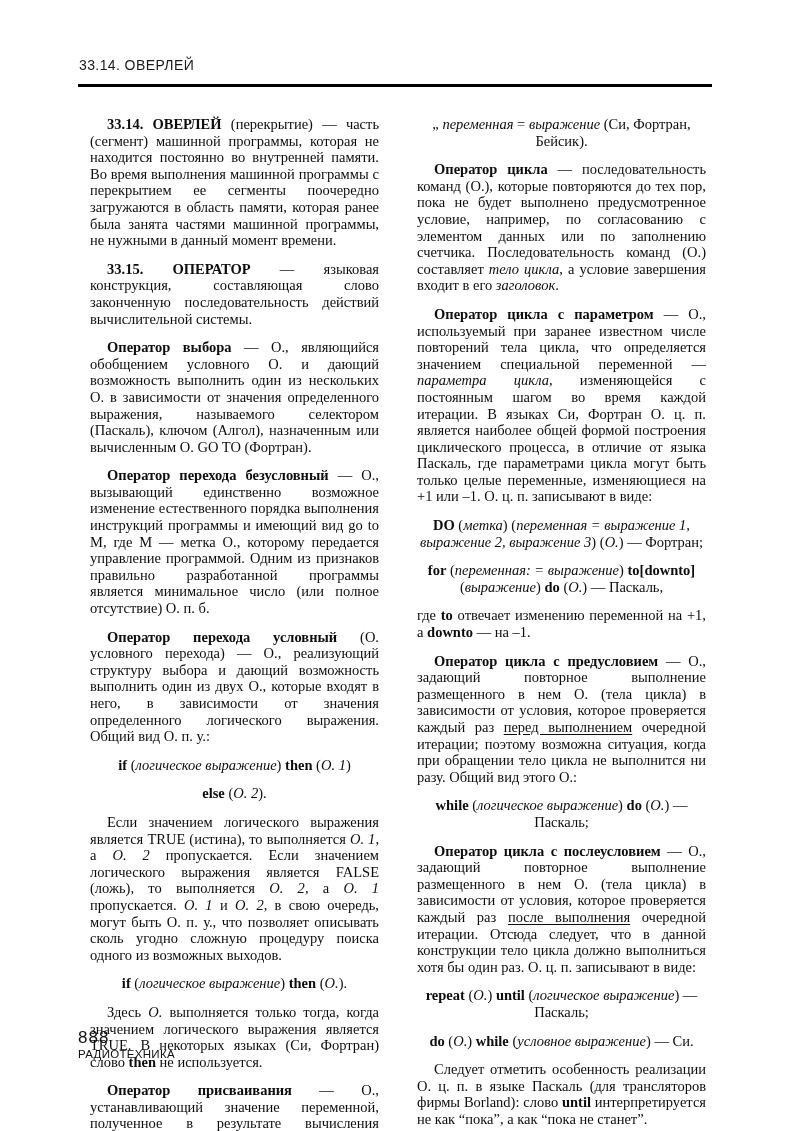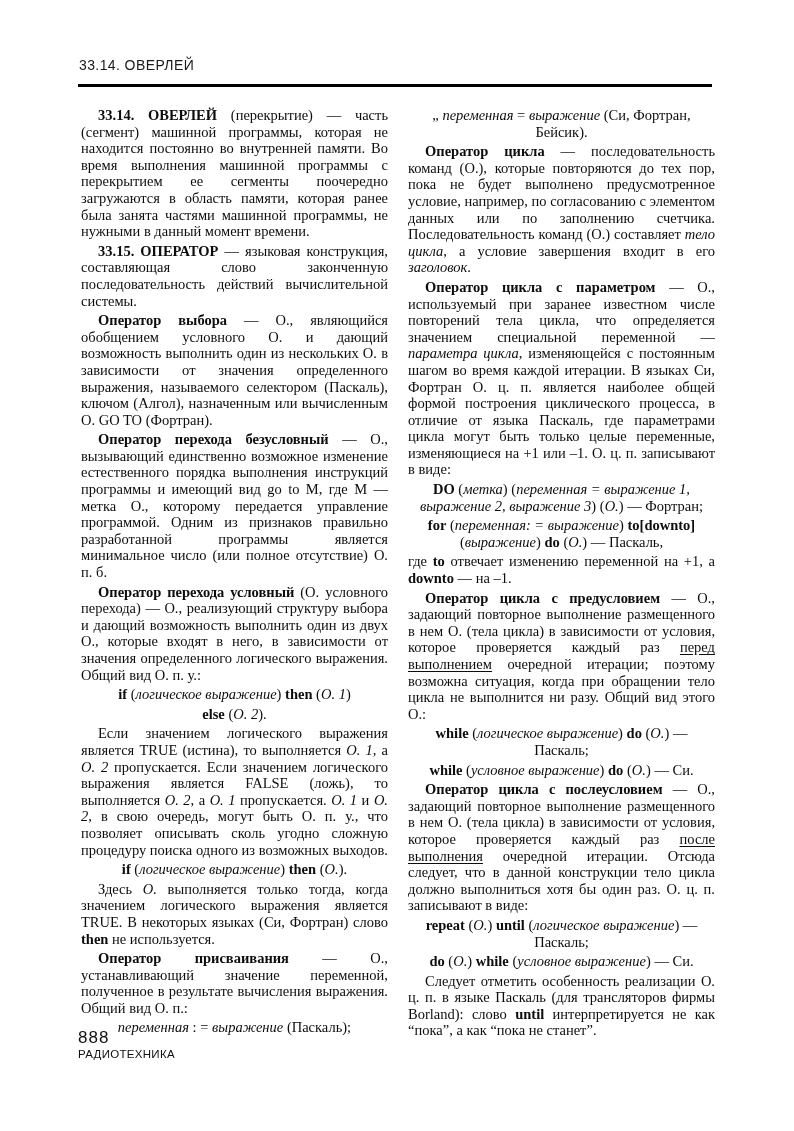--- a/index.html
+++ b/index.html
@@ -36,21 +36,21 @@
     width: 640px;
     display: flex;
     gap: 14px;
   }
   .col {
     width: 313px;
     font-size: 14.5px;
     line-height: 16.6px;
     color: #0d0d0d;
   }
-  .block { margin: 3px; }
+  .block { margin: 12px; }
   .para {
     text-align: justify;
     text-indent: 17px;
   }
   .para.no-indent { text-indent: 0; }
   .formula {
     text-align: center;
     text-indent: 0;
   }
   .seg-n { font-weight: normal; font-style: normal; }
@@ -104,21 +104,20 @@
       </div>
     <div class="col">
         <div class="block formula"><span class="seg-n">„ </span><span class="seg-i">переменная</span><span class="seg-n"> = </span><span class="seg-i">выражение</span><span class="seg-n"> (Си, Фортран, Бейсик).</span></div>
         <div class="block para"><span class="seg-b">Оператор цикла</span><span class="seg-n"> — последовательность команд (О.), которые повторяются до тех пор, пока не будет выполнено предусмотренное условие, например, по согласованию с элементом данных или по заполнению счетчика. Последовательность команд (О.) составляет </span><span class="seg-i">тело цикла</span><span class="seg-n">, а условие завершения входит в его </span><span class="seg-i">заголовок</span><span class="seg-n">.</span></div>
         <div class="block para"><span class="seg-b">Оператор цикла с параметром</span><span class="seg-n"> — О., используемый при заранее известном числе повторений тела цикла, что определяется значением специальной переменной — </span><span class="seg-i">параметра цикла</span><span class="seg-n">, изменяющейся с постоянным шагом во время каждой итерации. В языках Си, Фортран О. ц. п. является наиболее общей формой построения циклического процесса, в отличие от языка Паскаль, где параметрами цикла могут быть только целые переменные, изменяющиеся на +1 или –1. О. ц. п. записывают в виде:</span></div>
         <div class="block formula"><span class="seg-b">DO</span><span class="seg-n"> (</span><span class="seg-i">метка</span><span class="seg-n">) (</span><span class="seg-i">переменная = выражение 1, выражение 2, выражение 3</span><span class="seg-n">) (</span><span class="seg-i">О.</span><span class="seg-n">) — Фортран;</span></div>
         <div class="block formula"><span class="seg-b">for</span><span class="seg-n"> (</span><span class="seg-i">переменная: = выражение</span><span class="seg-n">) </span><span class="seg-b">to[downto]</span><span class="seg-n"> (</span><span class="seg-i">выражение</span><span class="seg-n">) </span><span class="seg-b">do</span><span class="seg-n"> (</span><span class="seg-i">О.</span><span class="seg-n">) — Паскаль,</span></div>
         <div class="block para no-indent"><span class="seg-n">где </span><span class="seg-b">to</span><span class="seg-n"> отвечает изменению переменной на +1, а </span><span class="seg-b">downto</span><span class="seg-n"> — на –1.</span></div>
         <div class="block para"><span class="seg-b">Оператор цикла с предусловием</span><span class="seg-n"> — О., задающий повторное выполнение размещенного в нем О. (тела цикла) в зависимости от условия, которое проверяется каждый раз </span><span class="seg-u">перед выполнением</span><span class="seg-n"> очередной итерации; поэтому возможна ситуация, когда при обращении тело цикла не выполнится ни разу. Общий вид этого О.:</span></div>
         <div class="block formula"><span class="seg-b">while</span><span class="seg-n"> (</span><span class="seg-i">логическое выражение</span><span class="seg-n">) </span><span class="seg-b">do</span><span class="seg-n"> (</span><span class="seg-i">О.</span><span class="seg-n">) — Паскаль;</span></div>
-        <div class="block formula"><span class="seg-b">while</span><span class="seg-n"> (</span><span class="seg-i">условное выражение</span><span class="seg-n">) </span><span class="seg-b">do</span><span class="seg-n"> (</span><span class="seg-i">О.</span><span class="seg-n">) — Си.</span></div>
         <div class="block para"><span class="seg-b">Оператор цикла с послеусловием</span><span class="seg-n"> — О., задающий повторное выполнение размещенного в нем О. (тела цикла) в зависимости от условия, которое проверяется каждый раз </span><span class="seg-u">после выполнения</span><span class="seg-n"> очередной итерации. Отсюда следует, что в данной конструкции тело цикла должно выполниться хотя бы один раз. О. ц. п. записывают в виде:</span></div>
         <div class="block formula"><span class="seg-b">repeat</span><span class="seg-n"> (</span><span class="seg-i">О.</span><span class="seg-n">) </span><span class="seg-b">until</span><span class="seg-n"> (</span><span class="seg-i">логическое выражение</span><span class="seg-n">) — Паскаль;</span></div>
         <div class="block formula"><span class="seg-b">do</span><span class="seg-n"> (</span><span class="seg-i">О.</span><span class="seg-n">) </span><span class="seg-b">while</span><span class="seg-n"> (</span><span class="seg-i">условное выражение</span><span class="seg-n">) — Си.</span></div>
         <div class="block para"><span class="seg-n">Следует отметить особенность реализации О. ц. п. в языке Паскаль (для трансляторов фирмы Borland): слово </span><span class="seg-b">until</span><span class="seg-n"> интерпретируется не как “пока”, а как “пока не станет”.</span></div>
       </div>
   </div>
 
   <div class="page-footer">
     <div class="page-number">888</div>
     <div class="running-title">РАДИОТЕХНИКА</div>

